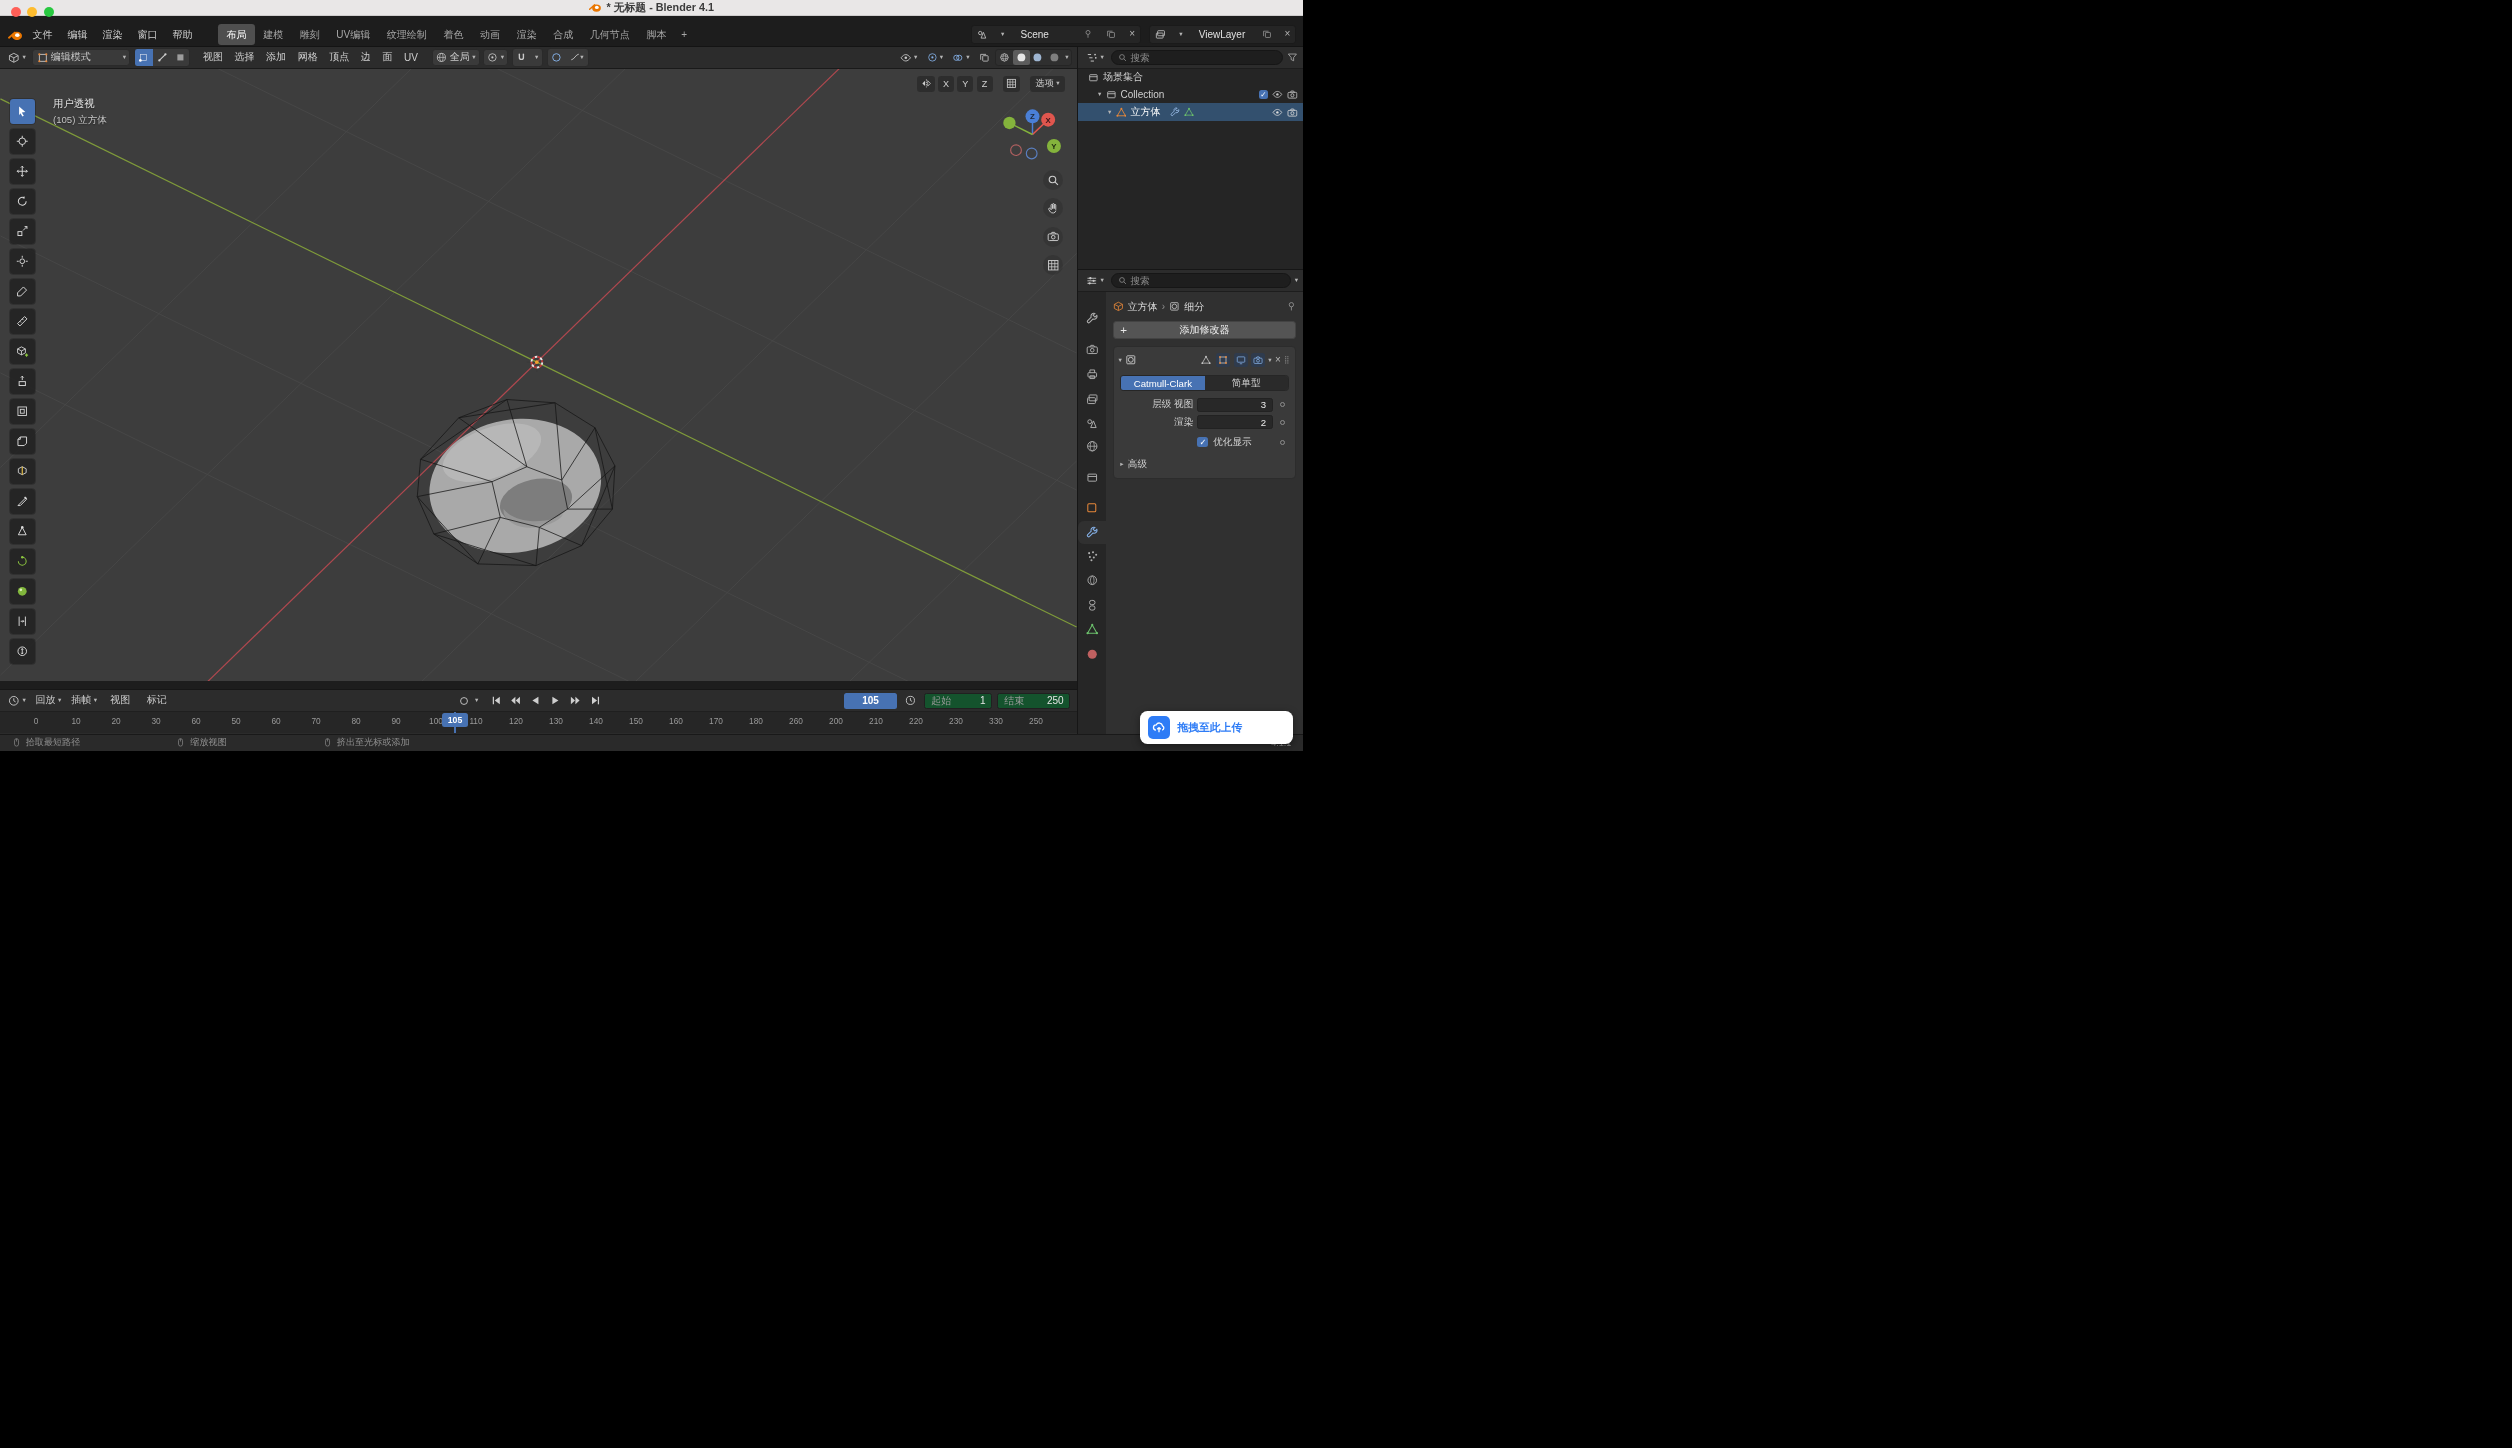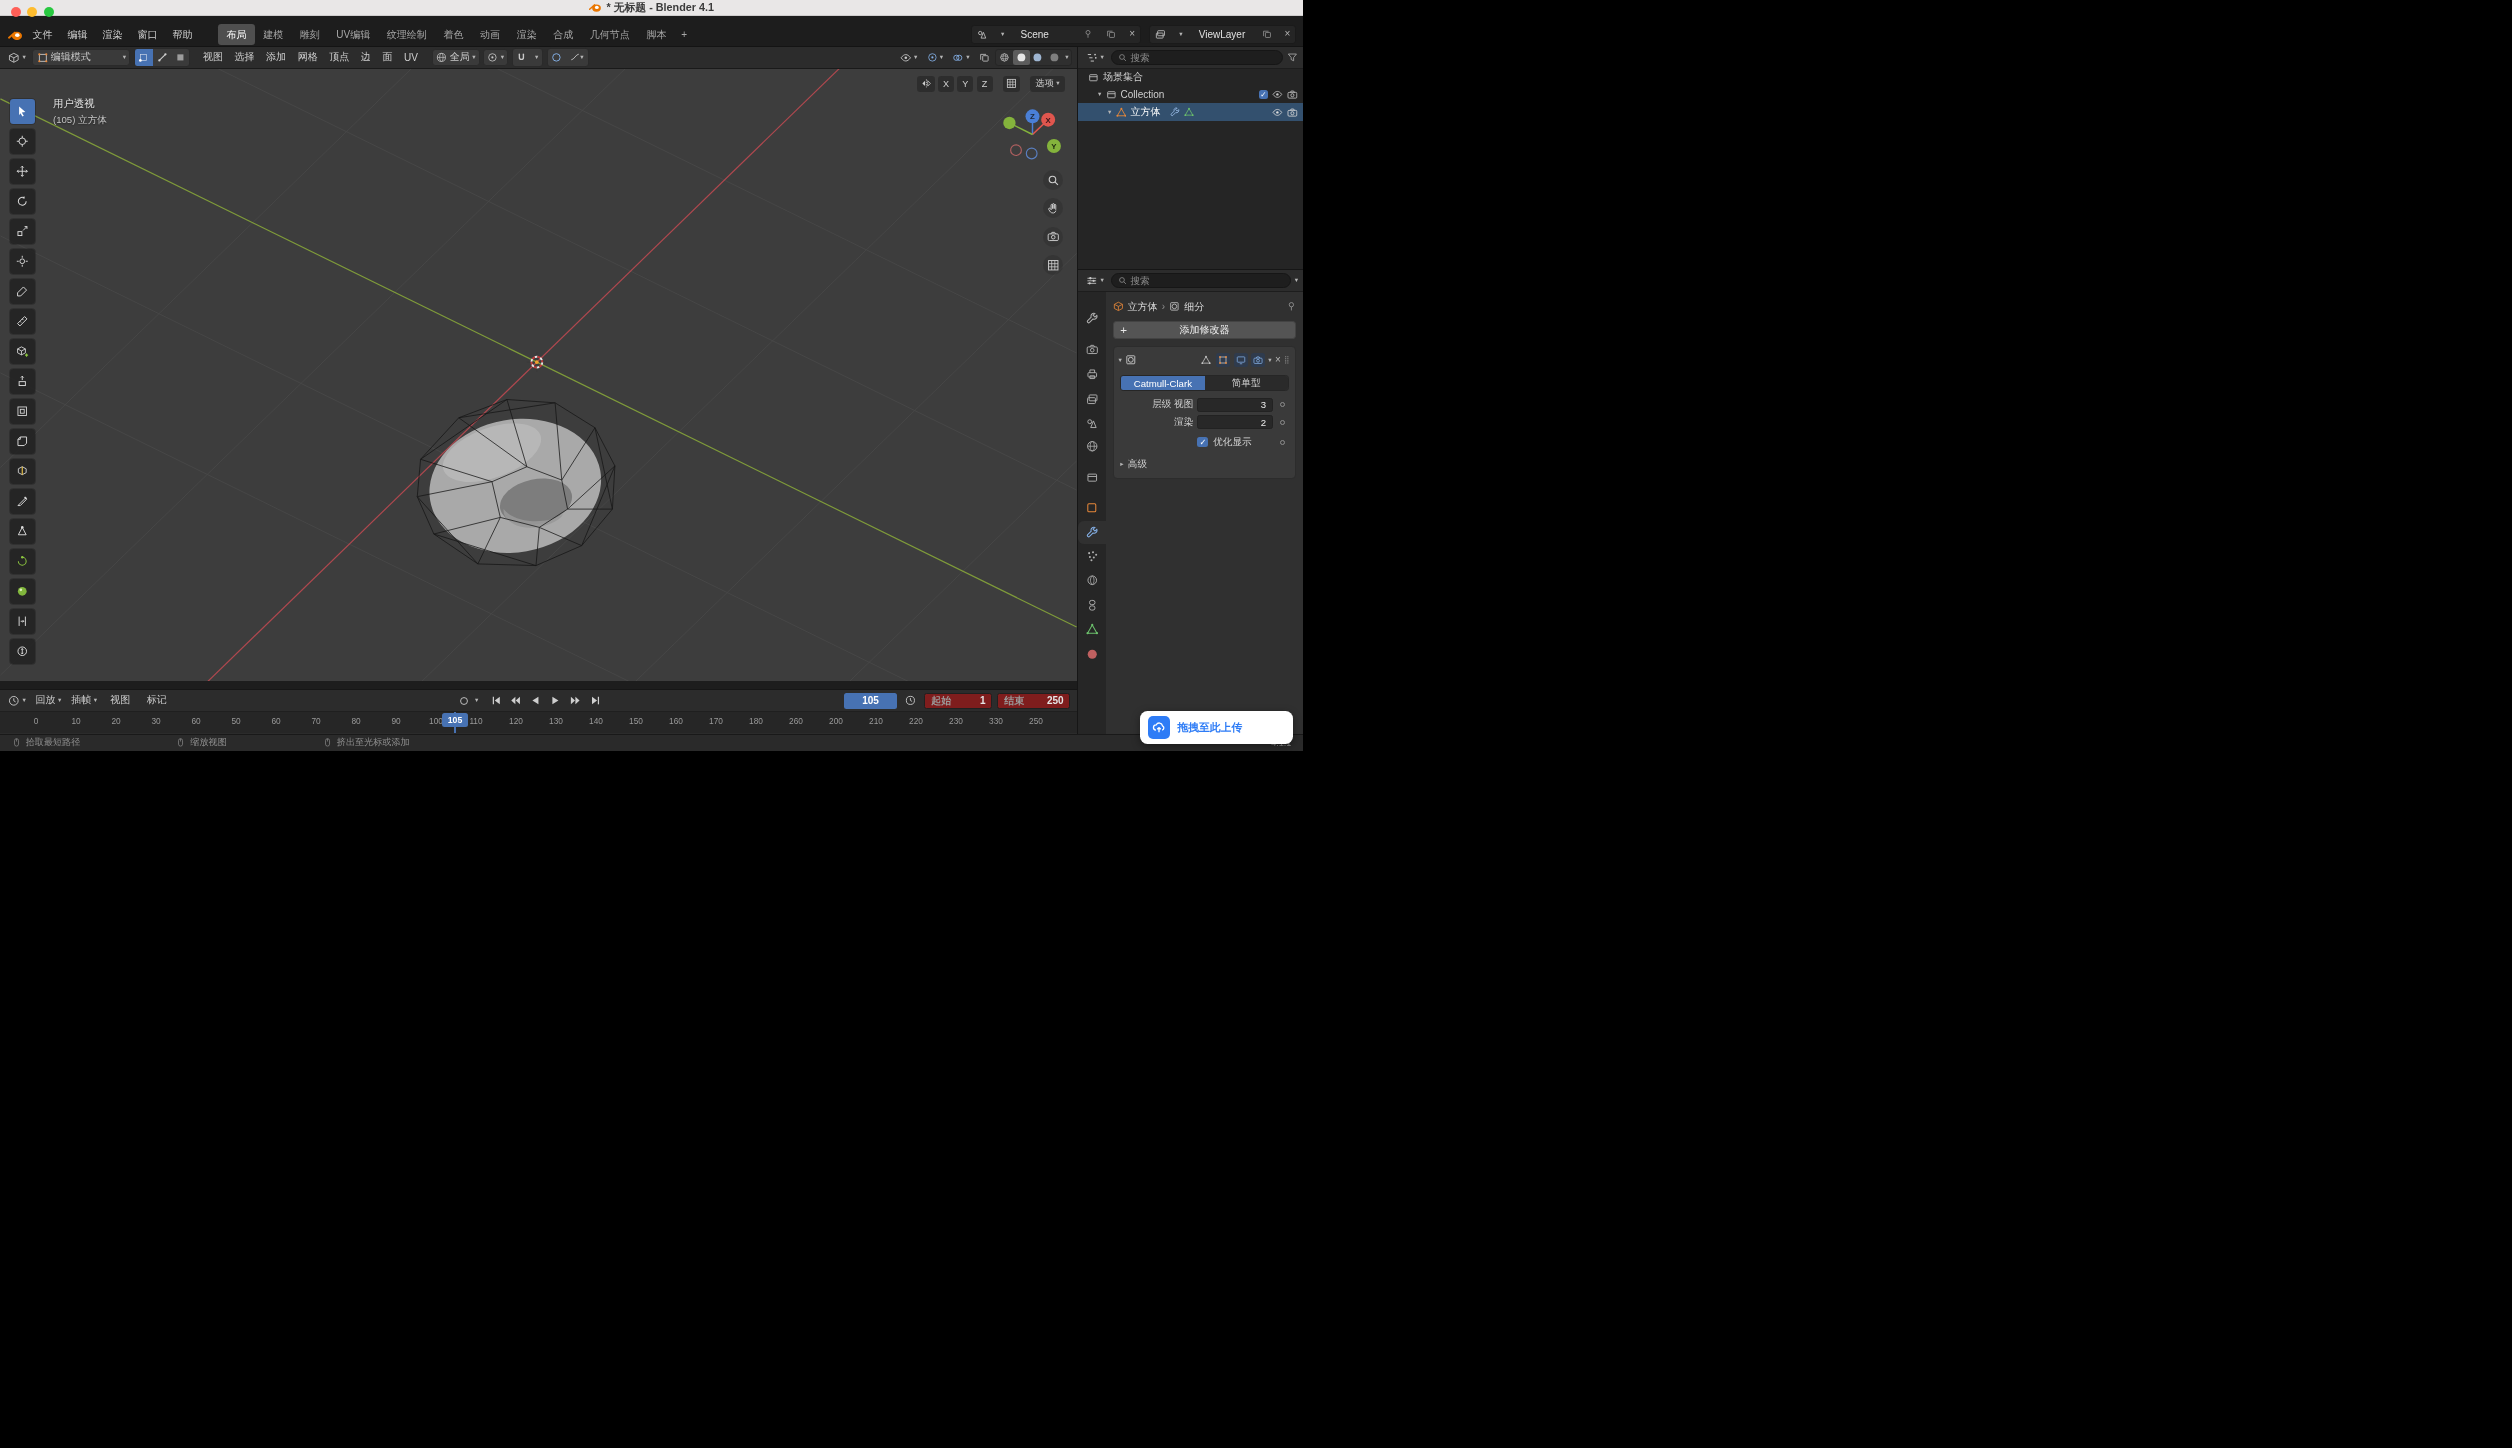--- a/index.html
+++ b/index.html
@@ -95,21 +95,21 @@
   .checkbox{width:10.8px;height:10.8px;background:#4772b3;border-radius:2.5px;color:#fff;font-size:8.3px;display:flex;align-items:center;justify-content:center;}
   .advanced{display:flex;align-items:center;gap:4.2px;color:#cfcfcf;margin:6.6px 1.7px 0;font-size:9.6px;}
 
   
   .timeline{position:absolute;left:0;top:681px;width:1077px;height:53px;background:#2b2b2b;border-top:0.8px solid #161616;margin-top:8px;}
   .tl-header{position:relative;height:21.6px;background:#2c2c2c;border-bottom:0.8px solid #1f1f1f;display:flex;align-items:center;padding:0 5px;gap:3.3px;}
   .tl-center{position:absolute;left:455px;top:2.5px;display:flex;align-items:center;gap:2.5px;}
   .pbtn{width:17.4px;height:16px;border-radius:2.5px;display:inline-flex;align-items:center;justify-content:center;color:#cfcfcf;}
   .tl-right{position:absolute;right:6.6px;top:2.5px;display:flex;align-items:center;gap:5px;}
   .framefield{width:53px;height:16px;background:#4772b3;border-radius:2.5px;display:flex;align-items:center;justify-content:center;color:#fff;font-weight:bold;}
-  .rangefield{height:16px;background:#7f1d1d;border:0.8px solid #202020;border-radius:2.5px;display:flex;align-items:center;justify-content:space-between;padding:0 5.8px;gap:5px;font-weight:bold;}
+  .rangefield{height:16px;background:#14532d;border:0.8px solid #202020;border-radius:2.5px;display:flex;align-items:center;justify-content:space-between;padding:0 5.8px;gap:5px;}
   .rangefield .rl{color:#9a9a9a;}.rangefield .rv{color:#e5e5e5;}
   .tl-ruler{position:relative;height:21px;background:#262626;overflow:hidden;}
   .ruler-ticks{position:absolute;left:16px;top:4.2px;display:flex;}
   .tick{width:40px;text-align:center;font-size:8.3px;color:#9a9a9a;flex:none;}
   .playhead{position:absolute;left:455px;top:0;height:21px;}
   .ph-line{position:absolute;left:-0.8px;top:0;width:1.7px;height:21px;background:#4772b3;}
   .ph-chip{position:absolute;left:-13.3px;top:1.7px;width:26.6px;height:14px;background:#4772b3;border-radius:2.5px;color:#fff;font-size:8.7px;font-weight:bold;display:flex;align-items:center;justify-content:center;}
   .tl-scroll{position:relative;height:10px;}
   .tl-thumb{position:absolute;left:3.3px;right:3.3px;top:1.7px;height:6.6px;background:#555;border-radius:4.2px;}
 

